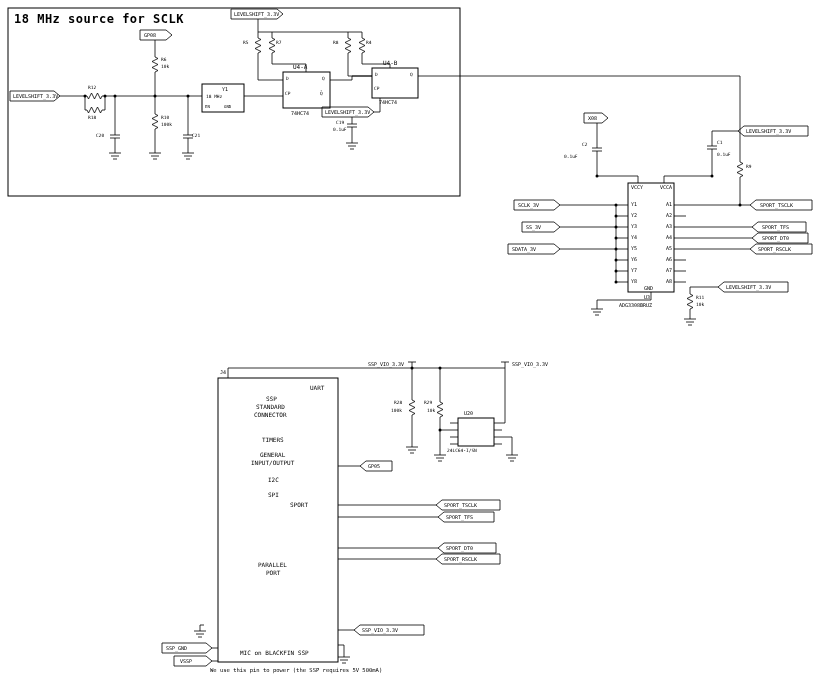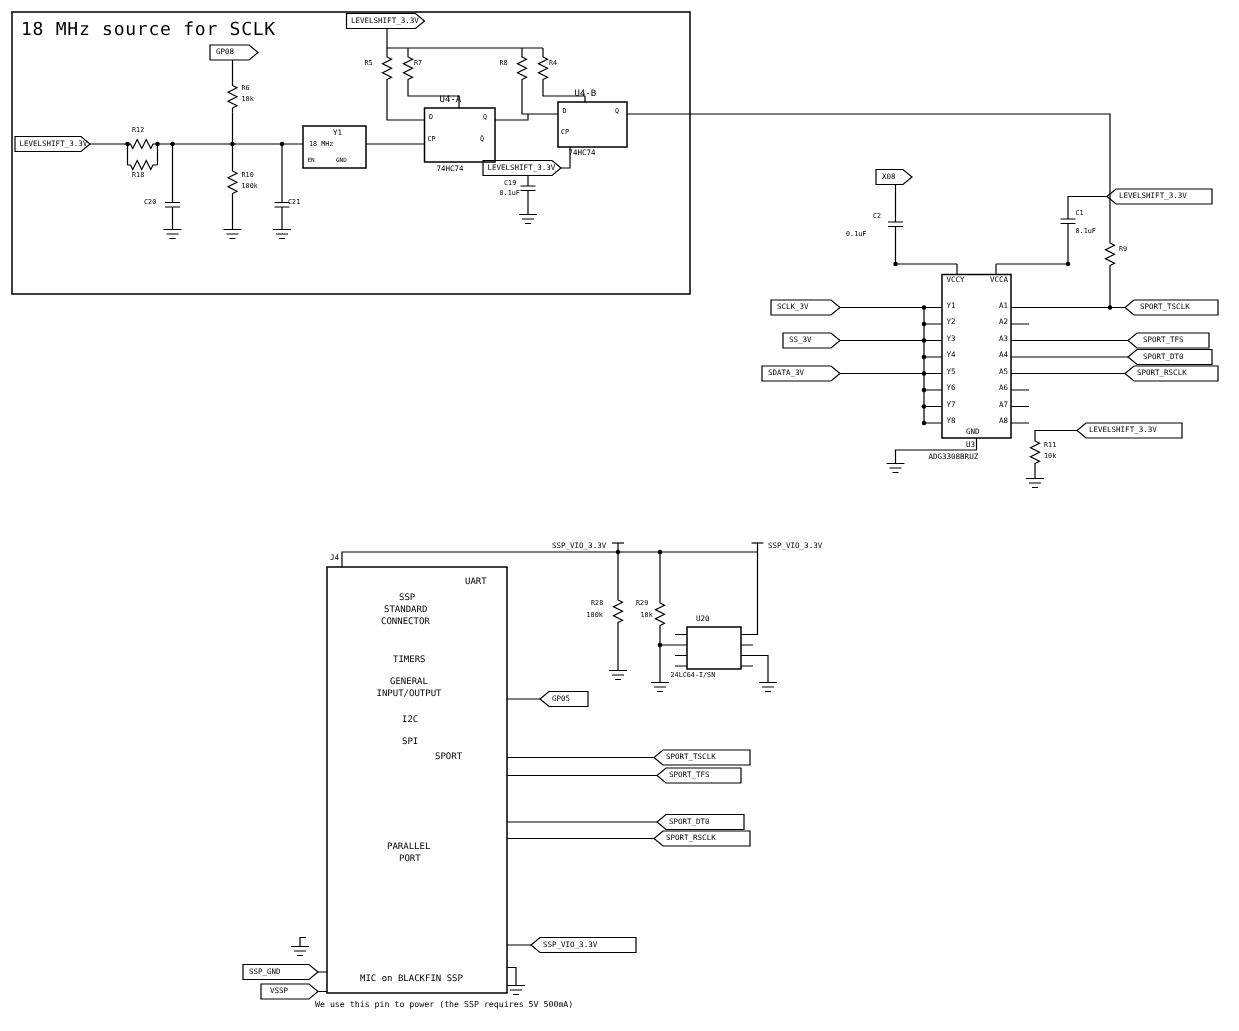--- a/index.html
+++ b/index.html
@@ -4,21 +4,21 @@
 <style>
   html,body{margin:0;padding:0;background:#fff;}
   .page{position:relative;width:826px;height:687px;background:#fff;overflow:hidden;
         font-family:"DejaVu Sans Mono","Liberation Mono",monospace;color:#000;}
   .lbl{position:absolute;white-space:nowrap;line-height:1;}
   .s40{font-size:4px}
   .s45{font-size:4.5px}
   .s5{font-size:5px}
   .s55{font-size:5.5px}
   .s6{font-size:6px}
-  .s12{font-size:12px;font-weight:400;letter-spacing:.5px}
+  .s12{font-size:12px;font-weight:700;letter-spacing:.5px}
   .ra{width:27px;text-align:right;display:inline-block}
   svg.sch{position:absolute;left:0;top:0}
   svg.sch path, svg.sch line, svg.sch rect, svg.sch circle{stroke:#000;fill:none;stroke-width:.8;}
   svg.sch rect.box{stroke-width:1;}
   svg.sch .pf{stroke:none;}
   svg.sch .gk rect{fill:#3a3a3a;stroke:none;}
   svg.sch #dot{fill:#000;stroke:none;}
   svg.sch pattern line{stroke:#000;stroke-width:.7;}
 </style>
 </head>

